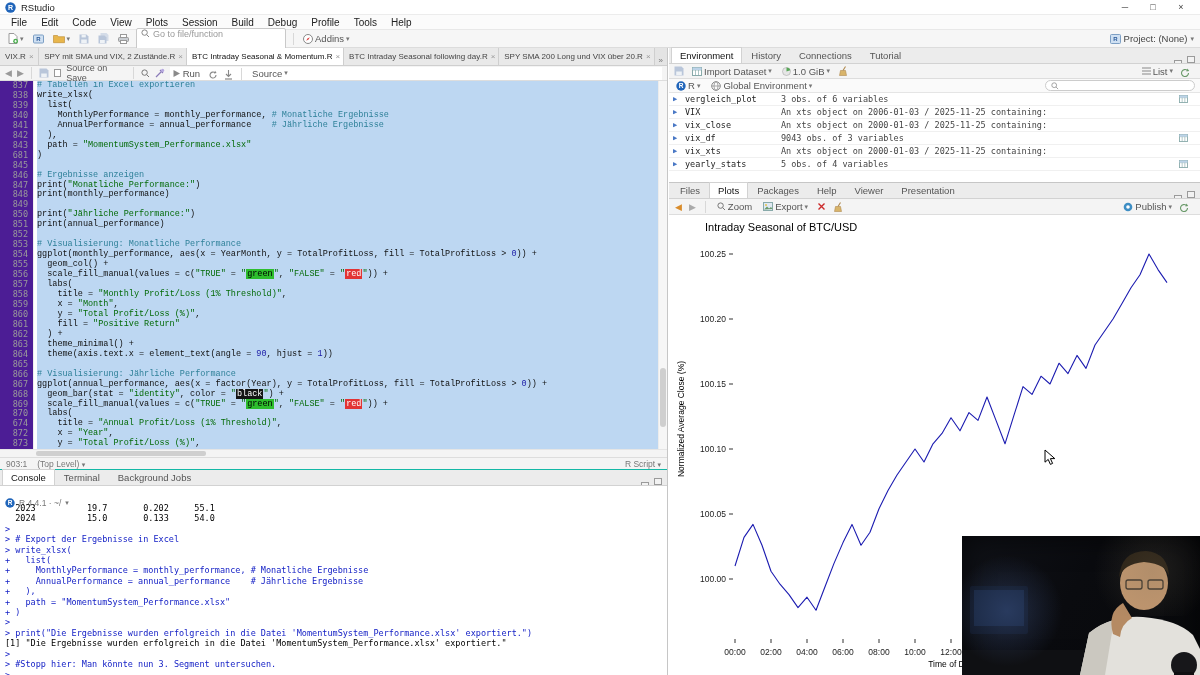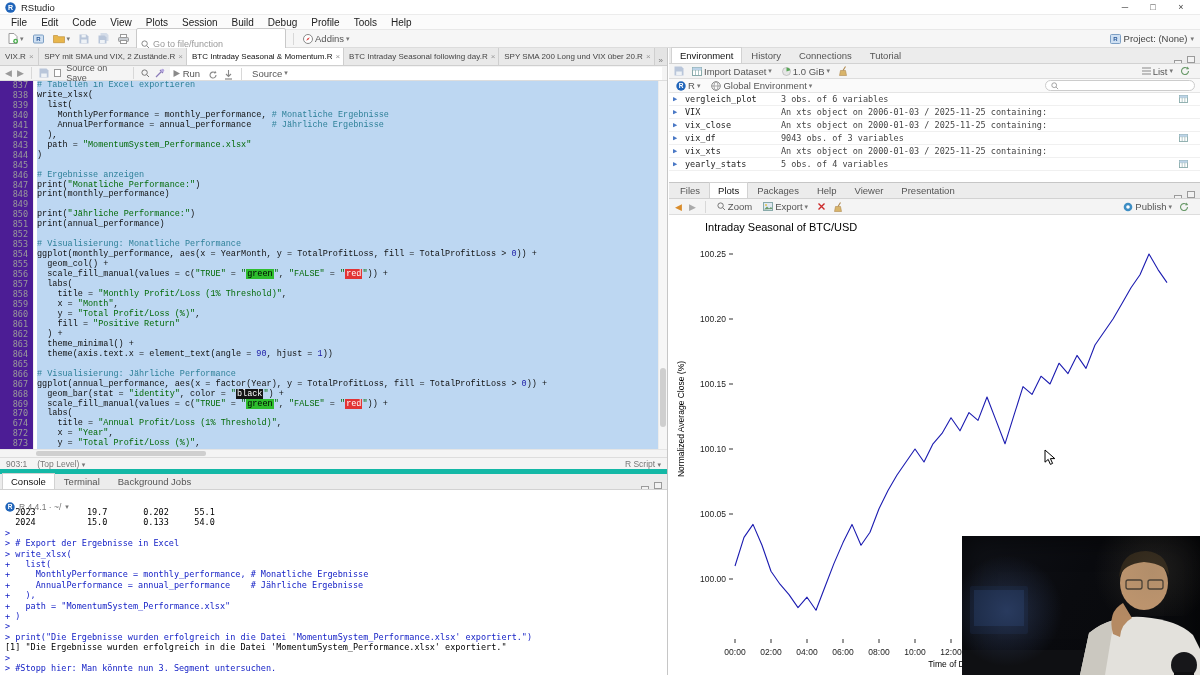--- a/index.html
+++ b/index.html
@@ -10,30 +10,30 @@
   .titlebar{height:15px;background:#fff;border-bottom:1px solid #ececec;display:flex;align-items:center;padding:0 5px;gap:5px}
   .titlebar .t{font-size:9.5px;color:#222}
   .winbtns{margin-left:auto;display:flex}
   .winbtns span{width:28px;text-align:center;font-size:9px;color:#444;line-height:15px}
   .menubar{height:15px;background:#fbfbfb;border-bottom:1px solid #e8e8e8;display:flex;align-items:center;padding-left:4px}
   .menubar span{padding:0 7px;font-size:10px;color:#222;cursor:default}
   .toolbar{height:18px;background:#f6f6f6;border-bottom:1px solid #dcdcdc;display:flex;align-items:center;gap:5px;padding:0 6px}
   .tbtn{display:flex;align-items:center;gap:2px;color:#555;font-size:9.5px;padding:1px 2px}
   .chev{font-size:7px;color:#777}
   .sep{width:1px;height:12px;background:#d8d8d8;margin:0 2px}
-  .goto{display:flex;align-items:flex-end;background:#fff;border:1px solid #c9c9c9;border-radius:2px;height:22px;width:150px;font-size:9px;color:#999;padding:0 4px;gap:3px}
+  .goto{display:flex;align-items:flex-start;background:#fff;border:1px solid #c9c9c9;border-radius:2px;height:22px;width:150px;font-size:9px;color:#999;padding:0 4px;gap:3px}
   .proj{margin-left:auto;display:flex;align-items:center;gap:3px;font-size:9.5px;color:#444}
   
   .left{position:absolute;left:0;top:48px;width:668px;bottom:0;border-right:1px solid #c6c6c6;background:#fff}
   .right{position:absolute;left:669px;top:48px;width:531px;bottom:0;background:#fff}
   
   .ptabs{display:flex;align-items:flex-end;height:16px;background:#ececec;border-bottom:1px solid #d2d2d2;padding-left:2px}
   .ptab{padding:2px 8px;font-size:9.5px;color:#555;border:1px solid transparent;border-bottom:none;white-space:nowrap}
   .ptab.active{background:#fff;border-color:#d2d2d2;color:#111}
-  .pm{margin-left:auto;display:flex;gap:5px;align-items:center;padding:0 5px}
+  .pm{margin-left:auto;display:flex;gap:5px;align-items:flex-end;padding:0 5px}
   .pmi{width:8px;height:7px;border:1px solid #9a9a9a;background:#f2f2f2}
   .pmi.min{height:3px;margin-top:4px;border-bottom:none}
   
   .source-pane{position:absolute;top:0;left:0;right:0;height:421px;display:flex;flex-direction:column}
   .stabs{display:flex;height:18px;background:#e4e4e4;border-bottom:1px solid #cfcfcf;overflow:hidden;align-items:flex-end}
   .stab{display:flex;align-items:center;gap:3px;padding:2px 5px;font-size:8px;color:#444;border-right:1px solid #cfcfcf;background:#e9e9e9;white-space:nowrap;height:17px;min-width:0}
   .stab.active{background:#fff;color:#111}
   .stab .tx{color:#999;font-size:8px}
   .stabs .ovf{margin-left:auto;color:#777;font-size:8px;padding:0 4px}
   .src-toolbar{height:15px;background:#f4f4f4;border-bottom:1px solid #ddd;display:flex;align-items:center;gap:5px;padding:0 5px;font-size:9px;color:#555}
@@ -51,21 +51,21 @@
   .chip-green{background:#2dbe2d;color:#000}
   .chip-red{background:#e23434;color:#fff}
   .chip-black{background:#141414;color:#fff}
   .vscroll{position:absolute;right:0;top:0;bottom:0;width:9px;background:#f6f6f6;border-left:1px solid #ececec}
   .vthumb{position:absolute;left:1px;right:1px;background:#cfcfcf;border-radius:3px}
   .hscroll{height:8px;background:#f4f4f4;border-top:1px solid #e5e5e5;position:relative}
   .hthumb{position:absolute;top:1px;height:5px;left:36px;width:170px;background:#cfcfcf;border-radius:2px}
   .src-status{height:12px;background:#f4f4f4;border-top:1px solid #ddd;display:flex;align-items:center;font-size:8.5px;color:#777;padding:0 6px;gap:10px}
   .src-status .rightlab{margin-left:auto}
   
-  .console-pane{position:absolute;left:0;right:0;top:421px;bottom:0;display:flex;flex-direction:column;border-top:5px solid #14b8a6}
+  .console-pane{position:absolute;left:0;right:0;top:421px;bottom:0;display:flex;flex-direction:column;border-top:1px solid #14b8a6}
   .con-head{height:11px;display:flex;align-items:center;gap:4px;font-size:8.5px;color:#777;padding:17px 5px 0}
   .con-lines{flex:1;padding:0 2px 0 5px;font-family:"DejaVu Sans Mono",monospace;font-size:8.5px;line-height:10.4px;white-space:pre;overflow:hidden;position:relative}
   .con-line{min-height:10.4px}
   .con-line.i{color:#1622c6}
   .con-line.o{color:#000}
   
   .env-pane{position:absolute;top:0;left:0;right:0;height:135px;border-bottom:1px solid #c6c6c6;display:flex;flex-direction:column}
   .env-toolbar{height:15px;background:#f4f4f4;border-bottom:1px solid #ddd;display:flex;align-items:center;gap:6px;padding:0 5px;font-size:9px;color:#555}
   .scopebar{height:14px;background:#fafafa;border-bottom:1px solid #e5e5e5;display:flex;align-items:center;gap:7px;padding:0 5px;font-size:9px;color:#555}
   .searchbox{margin-left:auto;display:flex;align-items:center;gap:3px;width:150px;height:11px;border:1px solid #ccc;border-radius:6px;background:#fff;padding:0 5px}
@@ -259,21 +259,21 @@
     </div>
     <div class="code-wrap">
       <div class="gutter" id="gutter">
           <div>837</div>
           <div>838</div>
           <div>839</div>
           <div>840</div>
           <div>841</div>
           <div>842</div>
           <div>843</div>
-          <div>844</div>
+          <div>681</div>
           <div>845</div>
           <div>846</div>
           <div>847</div>
           <div>848</div>
           <div>849</div>
           <div>850</div>
           <div>851</div>
           <div>852</div>
           <div>853</div>
           <div>854</div>

